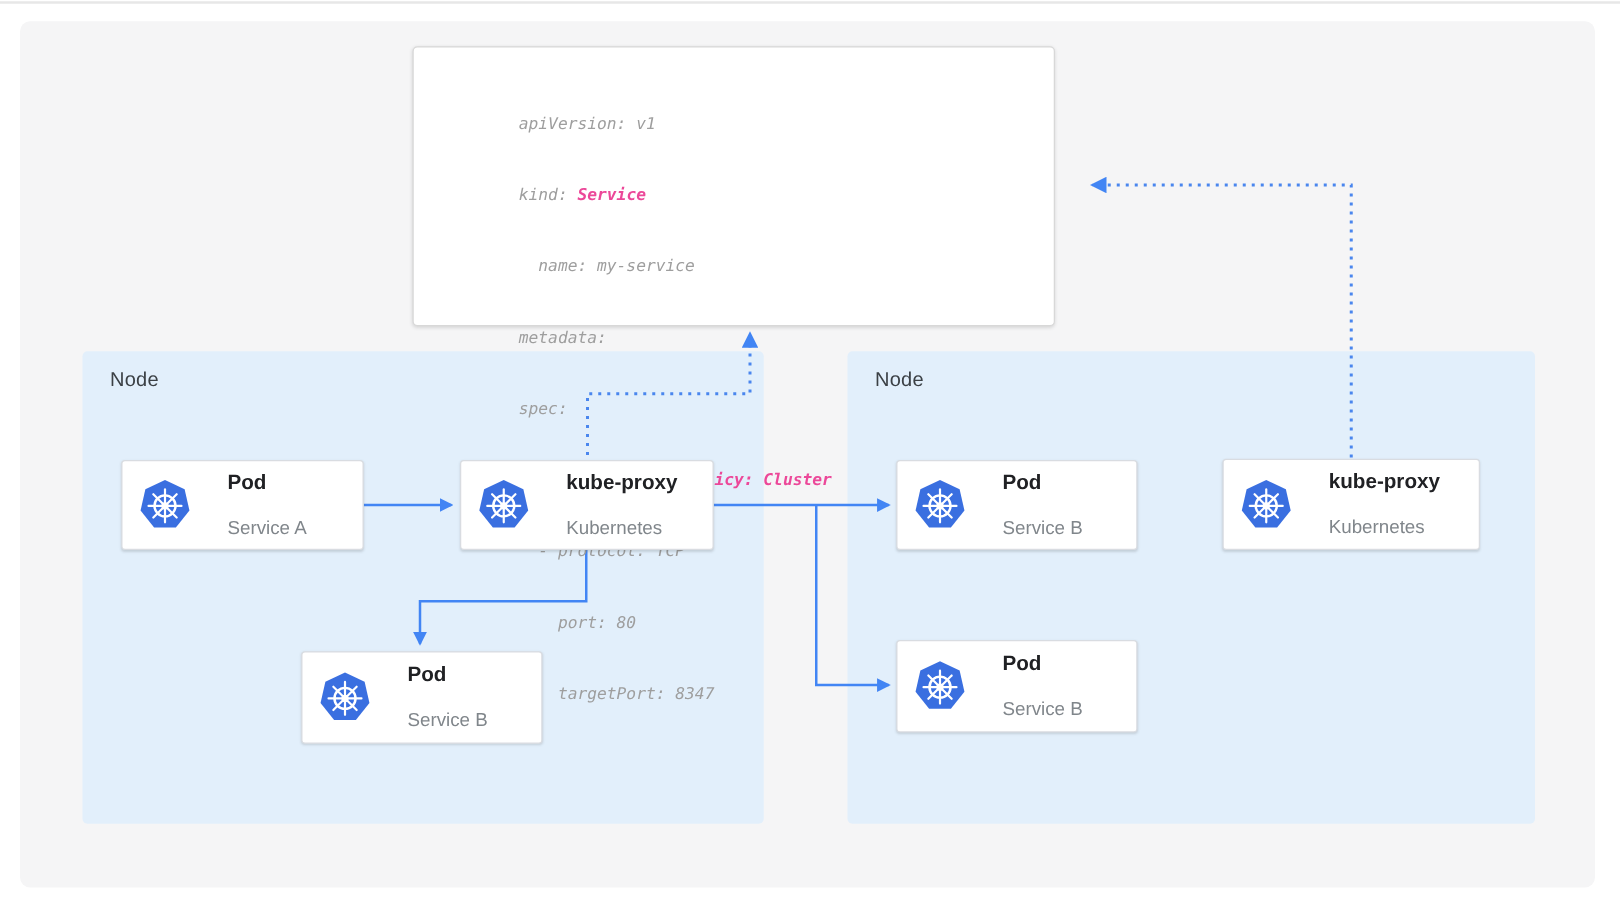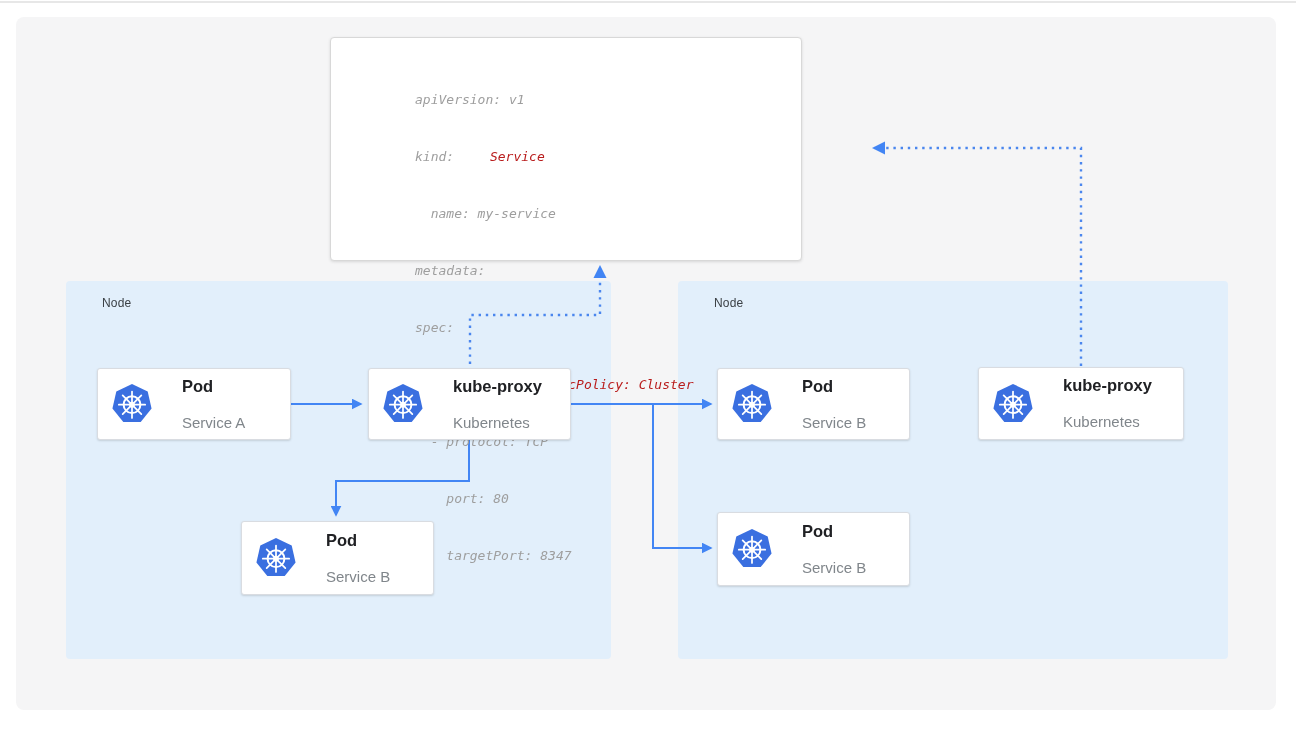--- a/index.html
+++ b/index.html
@@ -9,32 +9,32 @@
   }
   .top-rule{position:absolute;left:0;top:1px;width:100%;height:2px;background:#e7e7e7;}
   .canvas{
     position:absolute;left:16px;top:17px;width:1260px;height:693px;
     background:#f5f5f6;border-radius:8px;
   }
   .node{
     position:absolute;background:#e2effb;border-radius:4px;
   }
   .node-label{
-    position:absolute;left:22px;top:15px;font-size:12px;color:#3b4045;letter-spacing:.2px;margin-left:14px;
+    position:absolute;left:22px;top:15px;font-size:16px;color:#3b4045;letter-spacing:.2px;
   }
   .code-panel{
-    position:absolute;left:330px;top:37px;width:472px;height:224px;box-sizing:border-box;
+    position:absolute;left:330px;top:37px;width:514px;height:224px;box-sizing:border-box;
     background:#ffffff;border:1px solid #d8d8d8;border-radius:4px;
     box-shadow:0 1px 3px rgba(0,0,0,.12);
     padding:14px 0 0 84px;
     font-family:"DejaVu Sans Mono","Liberation Mono",monospace;
     font-style:italic;font-size:13px;line-height:19px;color:#9e9e9e;
     white-space:pre;
   }
-  .code-panel b{color:#b91c1c;font-weight:normal;margin-left:28px;}
+  .code-panel b{color:#ec4899;font-weight:bold;}
   .card{
     position:absolute;background:#ffffff;border:1px solid #d9dce1;border-radius:3px;
     box-shadow:0 1px 2px rgba(60,64,67,.18);
     display:flex;align-items:center;box-sizing:border-box;padding-left:13px;
   }
   .k8s{width:42px;height:42px;flex:0 0 42px;display:block;}
   .k8s svg{display:block;width:42px;height:42px;}
   .ct{display:flex;flex-direction:column;margin-left:29px;}
   .ct .t{font-size:16.5px;font-weight:700;color:#202124;line-height:21px;}
   .ct .s{font-size:15px;color:#80868b;line-height:20px;margin-top:16px;}

